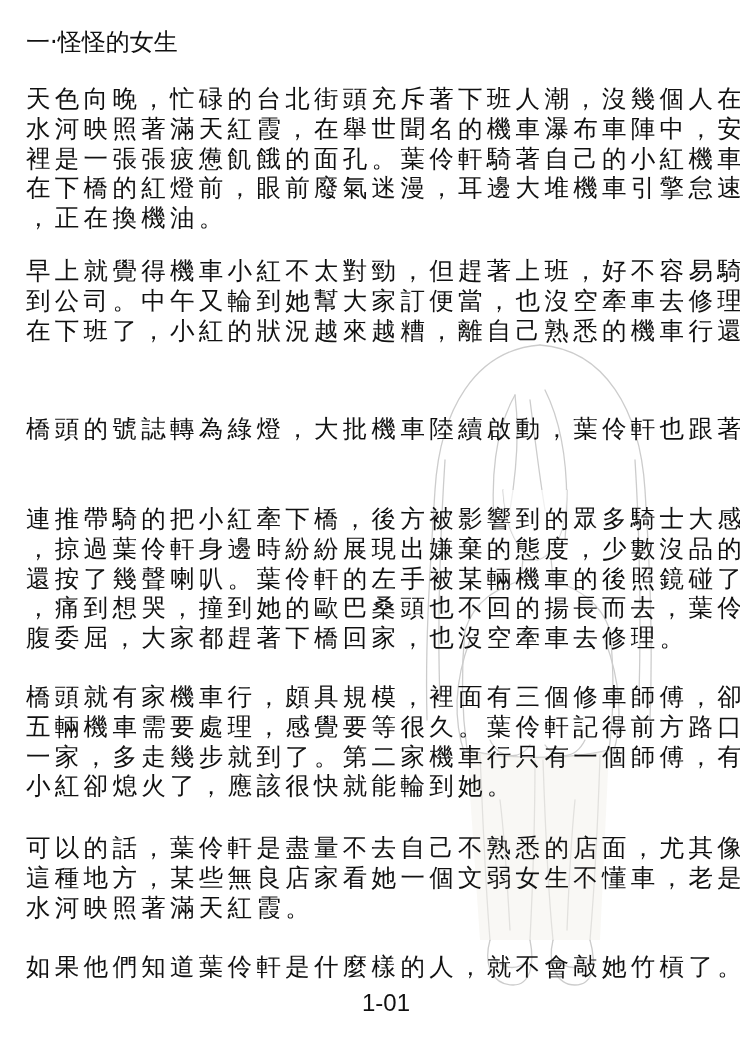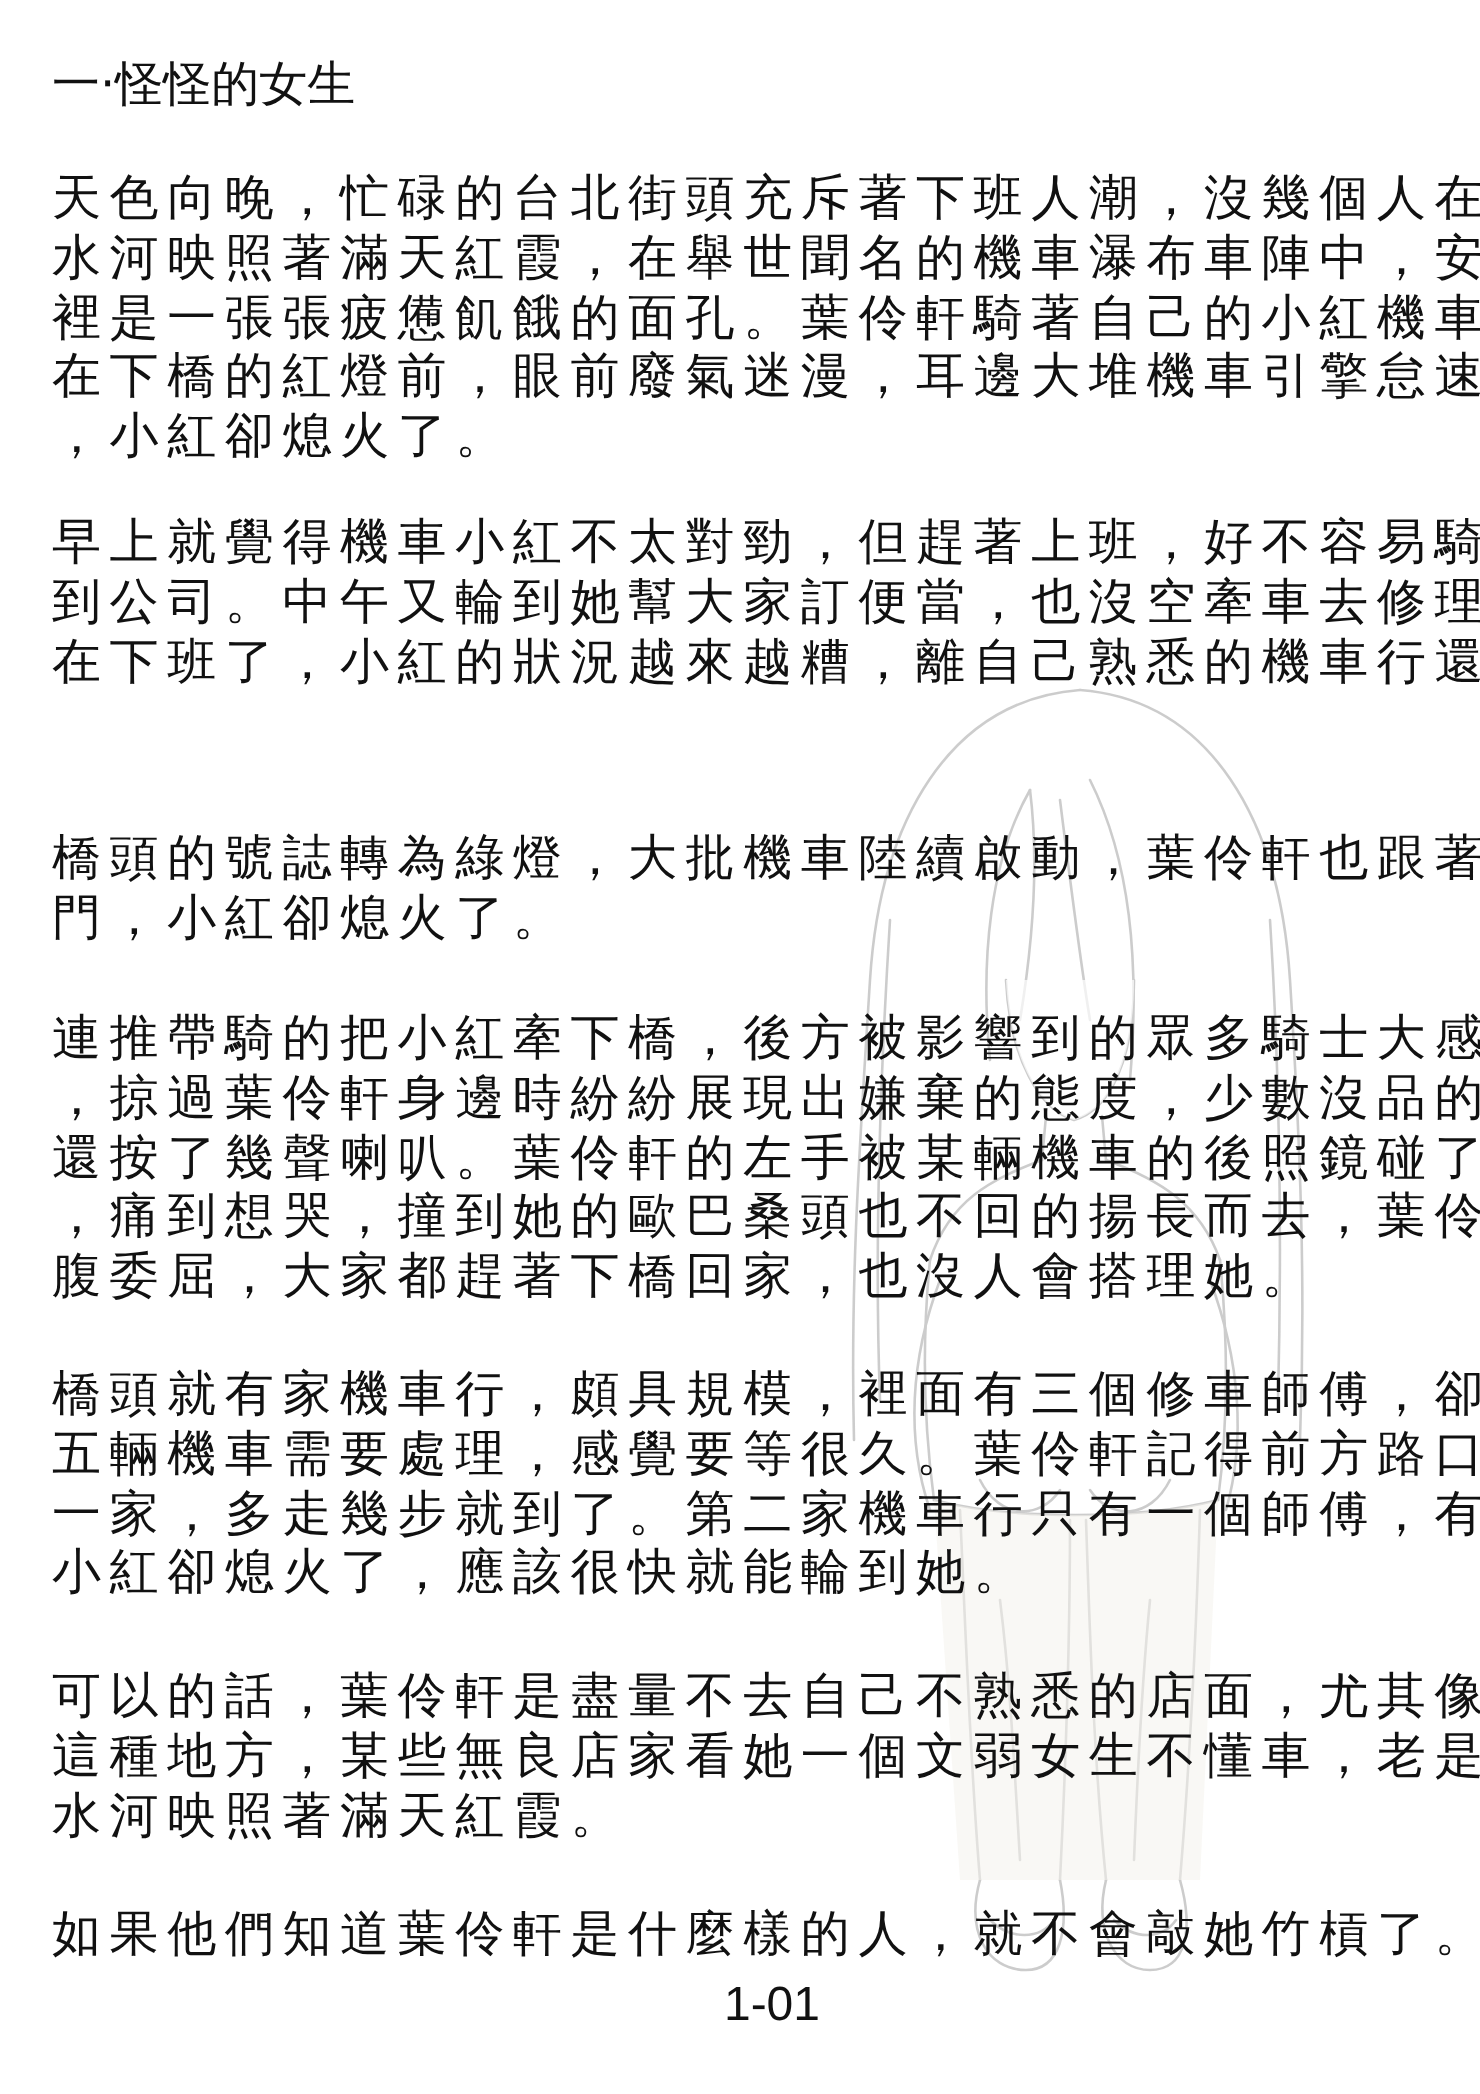--- a/index.html
+++ b/index.html
@@ -61,40 +61,39 @@
 </svg>
 
 <div class="page">
   <div class="title">一·怪怪的女生</div>
 
   <div class="para" style="top:84px;">
     <span class="line">天色向晚，忙碌的台北街頭充斥著下班人潮，沒幾個人在意淡</span>
     <span class="line">水河映照著滿天紅霞，在舉世聞名的機車瀑布車陣中，安全帽</span>
     <span class="line">裡是一張張疲憊飢餓的面孔。葉伶軒騎著自己的小紅機車被擋</span>
     <span class="line">在下橋的紅燈前，眼前廢氣迷漫，耳邊大堆機車引擎怠速轟鳴</span>
-    <span class="line">，小紅卻熄火了。</span>
+    <span class="line">，正在換機油。</span>
   </div>
 
   <div class="para" style="top:256px;">
     <span class="line">早上就覺得機車小紅不太對勁，但趕著上班，好不容易騎車撐</span>
     <span class="line">到公司。中午又輪到她幫大家訂便當，也沒空牽車去修理，現</span>
     <span class="line">在下班了，小紅的狀況越來越糟，離自己熟悉的機車行還有好</span>
   </div>
 
   <div class="para" style="top:414px;">
     <span class="line">橋頭的號誌轉為綠燈，大批機車陸續啟動，葉伶軒也跟著加油</span>
-    <span class="line">門，小紅卻熄火了。</span>
   </div>
 
   <div class="para" style="top:504px;">
     <span class="line">連推帶騎的把小紅牽下橋，後方被影響到的眾多騎士大感不耐</span>
     <span class="line">，掠過葉伶軒身邊時紛紛展現出嫌棄的態度，少數沒品的騎士</span>
     <span class="line">還按了幾聲喇叭。葉伶軒的左手被某輛機車的後照鏡碰了一下</span>
     <span class="line">，痛到想哭，撞到她的歐巴桑頭也不回的揚長而去，葉伶軒滿</span>
-    <span class="line">腹委屈，大家都趕著下橋回家，也沒人會搭理她。</span>
+    <span class="line">腹委屈，大家都趕著下橋回家，也沒空牽車去修理。</span>
   </div>
 
   <div class="para" style="top:682px;">
     <span class="line">橋頭就有家機車行，頗具規模，裡面有三個修車師傅，卻有四</span>
     <span class="line">五輛機車需要處理，感覺要等很久。葉伶軒記得前方路口還有</span>
     <span class="line">一家，多走幾步就到了。第二家機車行只有一個師傅，有輛車</span>
     <span class="line">小紅卻熄火了，應該很快就能輪到她。</span>
   </div>
 
   <div class="para" style="top:833px;">

